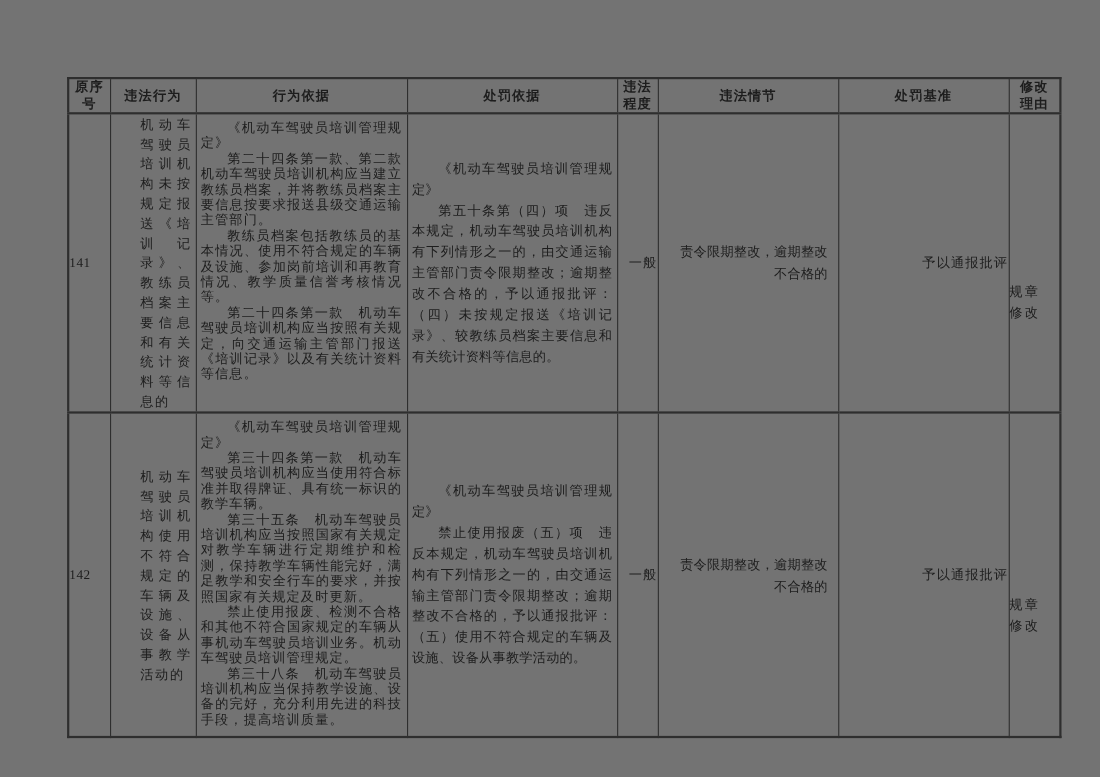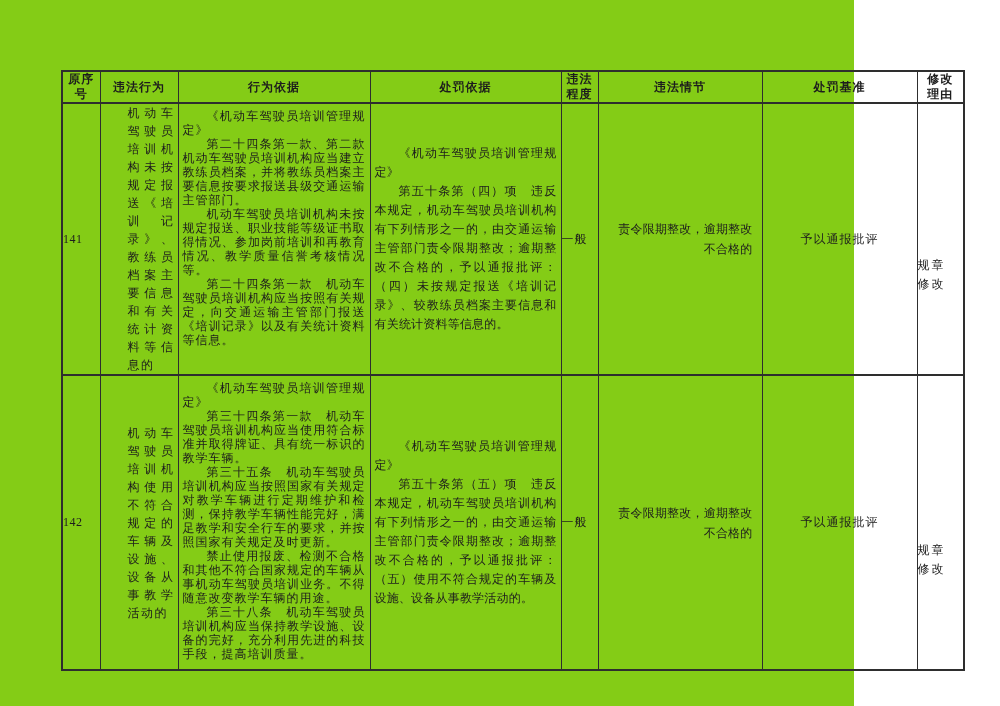--- a/index.html
+++ b/index.html
@@ -10,23 +10,23 @@
   body {
     width: 1000px;
     height: 706px;
     font-family: "Liberation Serif", "DejaVu Serif", serif;
     color: #1d1d1d;
     position: relative;
     overflow: hidden;
   }
   .page {
     position: relative;
-    width: 854px;
+    width: 1000px;
     height: 706px;
-    background: #84cc16;
+    background: #737373;
   }
   table.penalty-table {
     position: absolute;
     left: 61px;
     top: 70px;
     width: 902px;
     border-collapse: collapse;
     table-layout: fixed;
     border: 2px solid #2e2e2e;
   }
@@ -81,31 +81,31 @@
     padding: 0 4px;
   }
   td.c-penalty p {
     margin: 0;
     text-indent: 2em;
     text-align: justify;
     line-height: 19px;
     letter-spacing: 0.2px;
   }
   td.c-degree div {
-    text-align: left;
+    text-align: right;
     letter-spacing: 1px;
   }
   td.c-circ div {
     padding: 0 9px;
     text-align: right;
     line-height: 20px;
     letter-spacing: 0.2px;
   }
   td.c-bench div {
-    text-align: center;
+    text-align: right;
     letter-spacing: 1px;
   }
   td.c-reason {
     vertical-align: bottom;
   }
   td.c-reason div {
     white-space: pre-line;
     line-height: 19px;
     letter-spacing: 2px;
   }
@@ -147,21 +147,21 @@
         <td class="c-no">
           <div>141</div>
         </td>
         <td class="c-behavior">
           <div>机动车驾驶员培训机构未按规定报送《培训记录》、教练员档案主要信息和有关统计资料等信息的</div>
         </td>
         <td class="c-basis">
           <div class="cell-inner">
             <p>《机动车驾驶员培训管理规定》</p>
             <p>第二十四条第一款、第二款　机动车驾驶员培训机构应当建立教练员档案，并将教练员档案主要信息按要求报送县级交通运输主管部门。</p>
-            <p>机动车驾驶员培训机构未按规定报送、职业技能等级证书取得情况、参加岗前培训和再教育情况、教学质量信誉考核情况等。</p>
+            <p>教练员档案包括教练员的基本情况、使用不符合规定的车辆及设施、参加岗前培训和再教育情况、教学质量信誉考核情况等。</p>
             <p>第二十四条第一款　机动车驾驶员培训机构应当按照有关规定，向交通运输主管部门报送《培训记录》以及有关统计资料等信息。</p>
           </div>
         </td>
         <td class="c-penalty">
           <div class="cell-inner">
             <p>《机动车驾驶员培训管理规定》</p>
             <p>第五十条第（四）项　违反本规定，机动车驾驶员培训机构有下列情形之一的，由交通运输主管部门责令限期整改；逾期整改不合格的，予以通报批评：（四）未按规定报送《培训记录》、较教练员档案主要信息和有关统计资料等信息的。</p>
           </div>
         </td>
         <td class="c-degree">
@@ -183,28 +183,28 @@
           <div>142</div>
         </td>
         <td class="c-behavior">
           <div>机动车驾驶员培训机构使用不符合规定的车辆及设施、设备从事教学活动的</div>
         </td>
         <td class="c-basis">
           <div class="cell-inner">
             <p>《机动车驾驶员培训管理规定》</p>
             <p>第三十四条第一款　机动车驾驶员培训机构应当使用符合标准并取得牌证、具有统一标识的教学车辆。</p>
             <p>第三十五条　机动车驾驶员培训机构应当按照国家有关规定对教学车辆进行定期维护和检测，保持教学车辆性能完好，满足教学和安全行车的要求，并按照国家有关规定及时更新。</p>
-            <p>禁止使用报废、检测不合格和其他不符合国家规定的车辆从事机动车驾驶员培训业务。不得随意改变教学车辆的用途。</p>
+            <p>禁止使用报废、检测不合格和其他不符合国家规定的车辆从事机动车驾驶员培训业务。机动车驾驶员培训管理规定。</p>
             <p>第三十八条　机动车驾驶员培训机构应当保持教学设施、设备的完好，充分利用先进的科技手段，提高培训质量。</p>
           </div>
         </td>
         <td class="c-penalty">
           <div class="cell-inner">
             <p>《机动车驾驶员培训管理规定》</p>
-            <p>第五十条第（五）项　违反本规定，机动车驾驶员培训机构有下列情形之一的，由交通运输主管部门责令限期整改；逾期整改不合格的，予以通报批评：（五）使用不符合规定的车辆及设施、设备从事教学活动的。</p>
+            <p>禁止使用报废（五）项　违反本规定，机动车驾驶员培训机构有下列情形之一的，由交通运输主管部门责令限期整改；逾期整改不合格的，予以通报批评：（五）使用不符合规定的车辆及设施、设备从事教学活动的。</p>
           </div>
         </td>
         <td class="c-degree">
           <div>一般</div>
         </td>
         <td class="c-circ">
           <div>责令限期整改，逾期整改不合格的</div>
         </td>
         <td class="c-bench">
           <div>予以通报批评</div>

